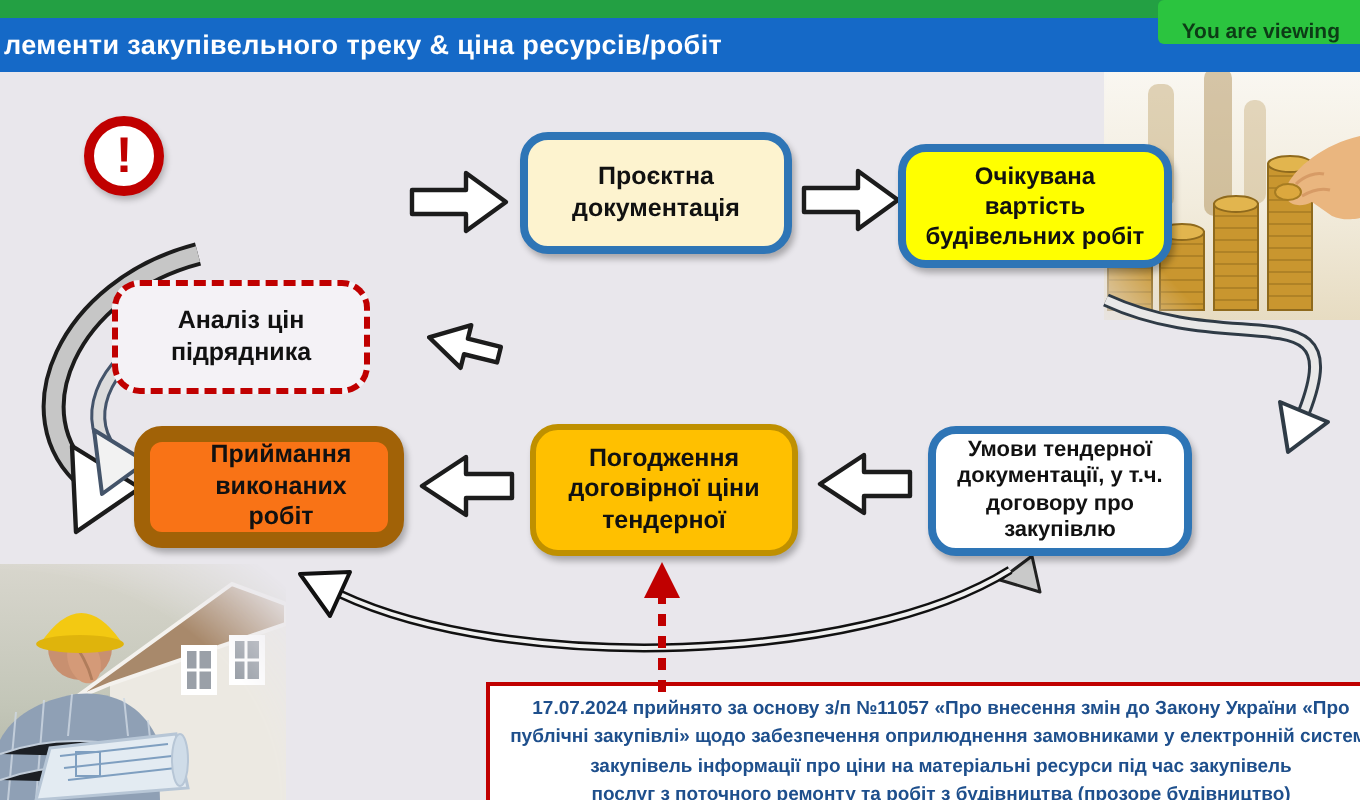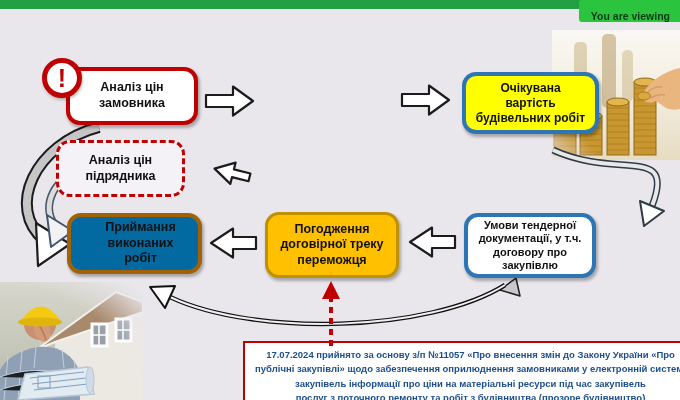--- a/index.html
+++ b/index.html
@@ -37,23 +37,23 @@
   .arrows{position:absolute;left:0;top:0;z-index:3;pointer-events:none;}
   .arrows-top{position:absolute;left:0;top:0;z-index:6;pointer-events:none;}
   
   .fbox{
     position:absolute;box-sizing:border-box;display:flex;align-items:center;justify-content:center;
     text-align:center;font-weight:bold;color:#111;border-radius:14px;z-index:4;line-height:1.25;
     box-shadow:1.5px 2.5px 3px rgba(0,0,0,.28);padding:4px 8px;
   }
   #boxCustomer{left:66px;top:67px;width:132px;height:58px;background:#fff;border:4px solid #C00000;font-size:12.5px;}
   #boxProject{left:260px;top:66px;width:136px;height:61px;background:#FDF3CF;border:4px solid #2E75B6;font-size:12.5px;}
-  #boxExpected{left:462px;top:72px;width:137px;height:62px;background:#FFFF00;border:4px solid #2E75B6;font-size:12px;}
+  #boxExpected{left:449px;top:72px;width:137px;height:62px;background:#FFFF00;border:4px solid #2E75B6;font-size:12px;}
   #boxContractor{left:56px;top:140px;width:129px;height:57px;background:#F4F2F6;border:3.5px dashed #C00000;font-size:12.5px;box-shadow:none;}
-  #boxAcceptance{left:67px;top:213px;width:135px;height:61px;background:#0369a1;border:4px solid #a16207;font-size:12.5px;padding-left:20px;}
+  #boxAcceptance{left:67px;top:213px;width:135px;height:61px;background:#f97316;border:8px solid #a16207;font-size:12.5px;padding-left:20px;}
   #boxAgreement{left:265px;top:212px;width:134px;height:66px;background:#FFC000;border:3.5px solid #BF9000;font-size:12.5px;}
   #boxTender{left:464px;top:213px;width:132px;height:65px;background:#fff;border:4px solid #2E75B6;font-size:11px;line-height:1.22;padding:3px 4px;}
   .warn{
     position:absolute;left:42px;top:58px;width:40px;height:40px;border-radius:50%;
     background:#fff;border:5px solid #C00000;color:#C00000;font-weight:bold;font-size:25px;
     display:flex;align-items:center;justify-content:center;z-index:5;box-sizing:border-box;
     box-shadow:1px 2px 3px rgba(0,0,0,.25);
   }
   
   .note{
@@ -63,20 +63,23 @@
     padding-top:5px;
   }
   .note div{white-space:nowrap;}
 </style>
 </head>
 <body>
 
 <div id="stage">
 
   <div class="strip"></div>
+  <div class="titlebar">
+    <span>лементи закупівельного треку &amp; ціна ресурсів/робіт</span>
+  </div>
   <div class="badge">
     <span>You are viewing</span>
   </div>
 
   <div class="photo" id="coinsPhoto">
     <svg width="128" height="130" viewBox="0 0 128 130">
       <rect x="22" y="12" width="13" height="62" rx="5" fill="#b99b5e" opacity="0.40"></rect>
       <rect x="50" y="4" width="14" height="74" rx="5" fill="#a8874b" opacity="0.45"></rect>
       <rect x="70" y="20" width="11" height="52" rx="5" fill="#b99b5e" opacity="0.35"></rect>
 
@@ -172,34 +175,34 @@
       <polygon points="256,237 233,237 233,228.5 211,243 233,257.5 233,249 256,249"></polygon>
       <polygon points="455,236 432,236 432,227.5 410,242 432,256.5 432,248 455,248"></polygon>
       <polygon points="250,169 233,169 233,162 214,173 233,184 233,177 250,177" transform="rotate(14 232 173)"></polygon>
     </g>
   </svg>
 
   <div class="warn">
     <span>!</span>
   </div>
 
-  <div class="fbox" id="boxCustomer">
-    <span>Аналіз цін замовника</span>
+  <div class="fbox" id="boxProject">
+    <span>Проєктна документація</span>
   </div>
   <div class="fbox" id="boxExpected">
     <span>Очікувана вартість будівельних робіт</span>
   </div>
   <div class="fbox" id="boxContractor">
     <span>Аналіз цін підрядника</span>
   </div>
   <div class="fbox" id="boxAcceptance">
     <span>Приймання виконаних робіт</span>
   </div>
   <div class="fbox" id="boxAgreement">
-    <span>Погодження договірної треку переможця</span>
+    <span>Погодження договірної ціни тендерної</span>
   </div>
   <div class="fbox" id="boxTender">
     <span>Умови тендерної документації, у т.ч. договору про закупівлю</span>
   </div>
 
   <div class="note">
     <div>17.07.2024 прийнято за основу з/п №11057 «Про внесення змін до Закону України «Про</div>
     <div>публічні закупівлі» щодо забезпечення оприлюднення замовниками у електронній системі</div>
     <div>закупівель інформації про ціни на матеріальні ресурси під час закупівель</div>
     <div>послуг з поточного ремонту та робіт з будівництва (прозоре будівництво)</div>

